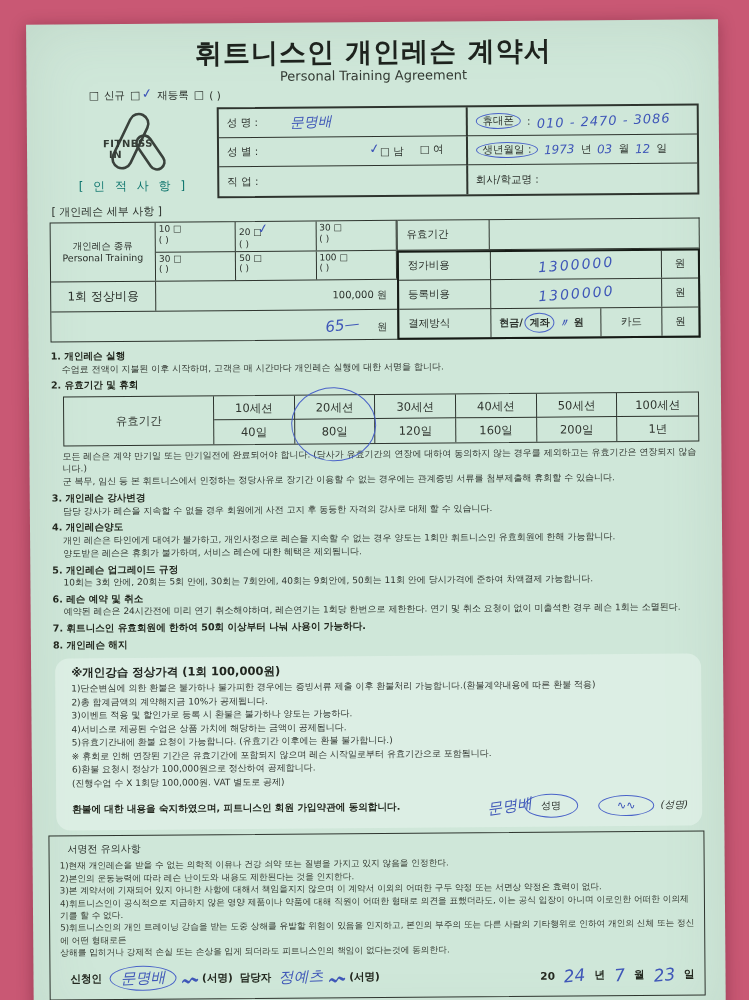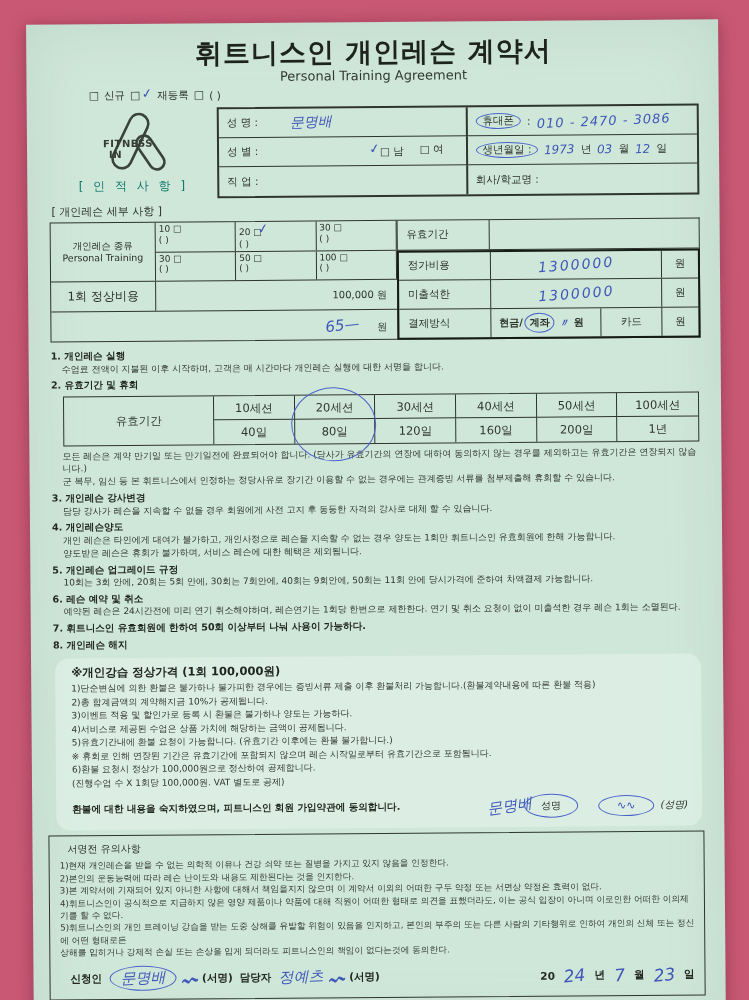--- a/index.html
+++ b/index.html
@@ -228,21 +228,21 @@
       </div>
       <div class="rthick">
         <div class="rrow">
           <div class="rlab">정가비용</div>
           <div class="rval">
               <span class="hw hw-amt">1300000</span>
             </div>
           <div class="rwon">원</div>
         </div>
         <div class="rrow">
-          <div class="rlab">미출석한</div>
+          <div class="rlab">등록비용</div>
           <div class="rval">
               <span class="hw hw-amt">1300000</span>
             </div>
           <div class="rwon">원</div>
         </div>
         <div class="rrow norule">
           <div class="rlab">결제방식</div>
           <div class="pay-cell">
             <span>현금/</span>
             <span class="oval-acc">계좌</span>

